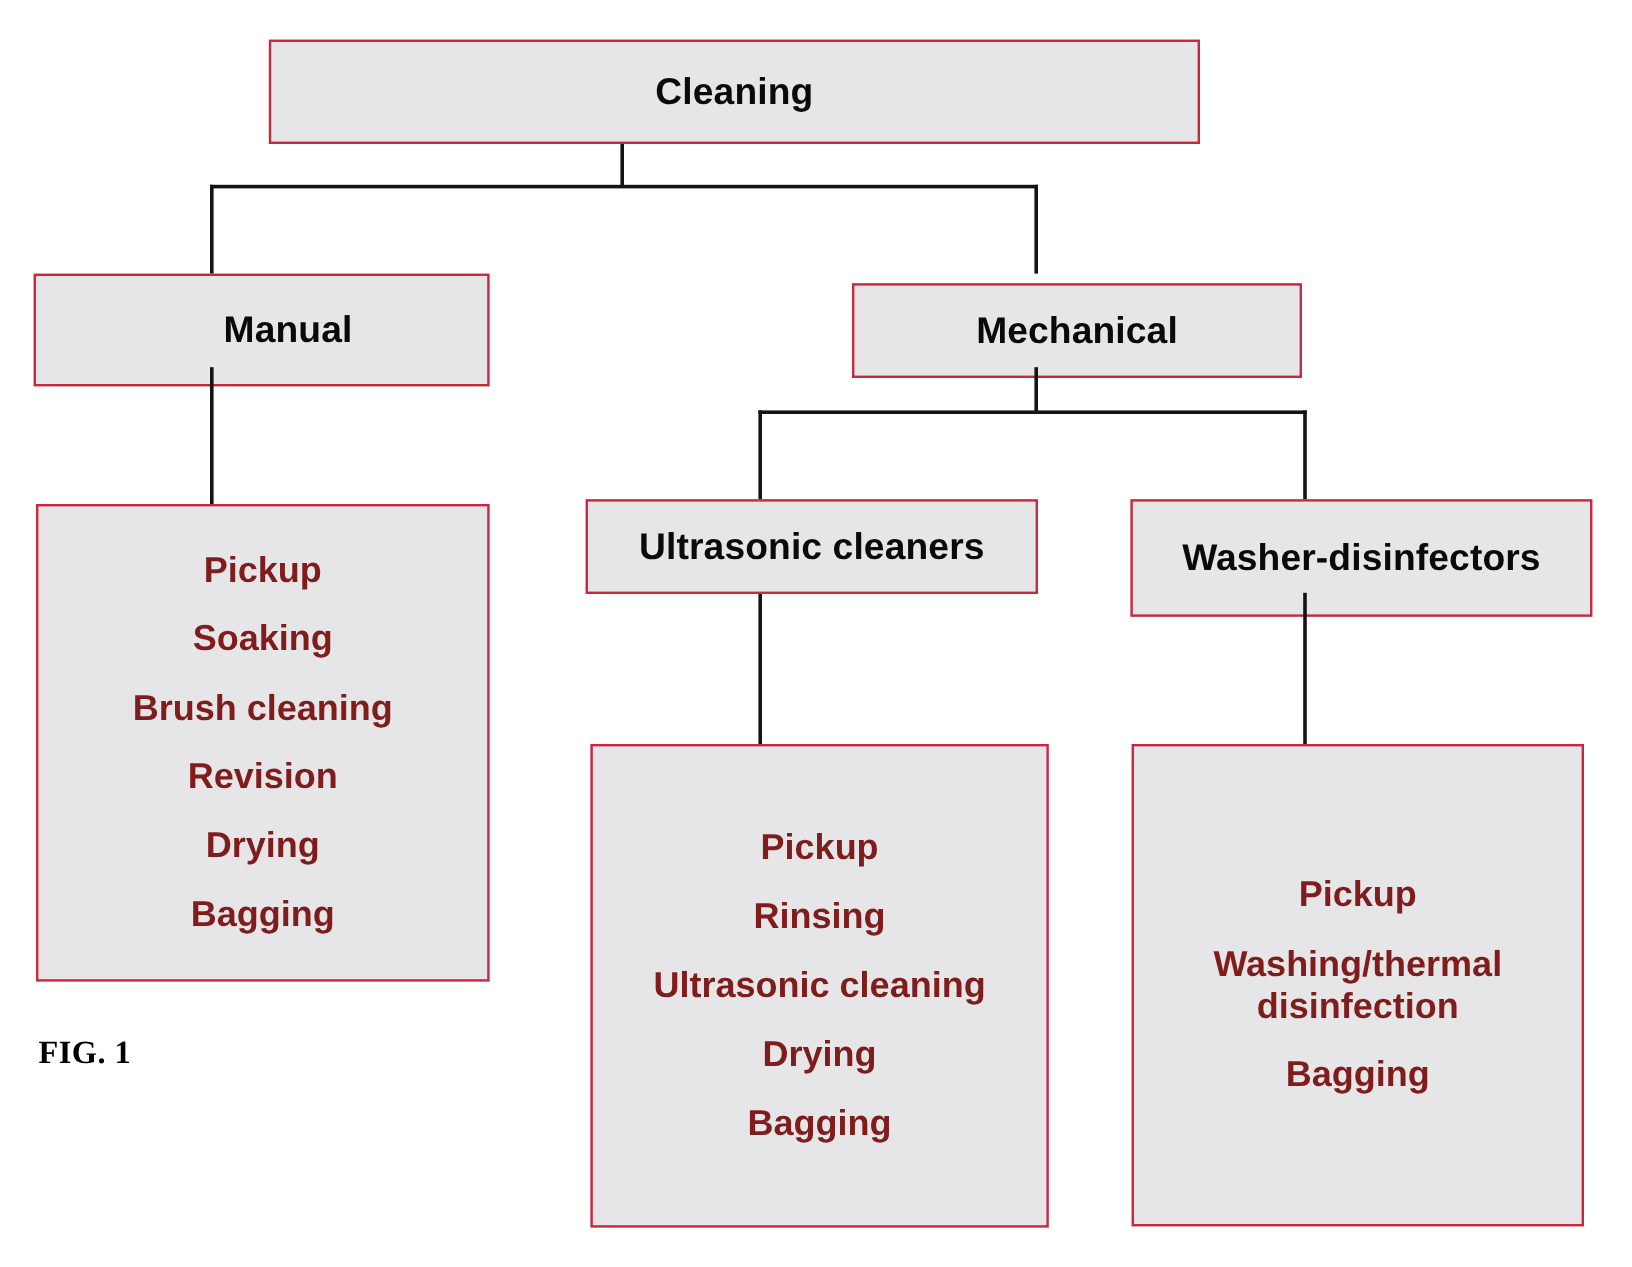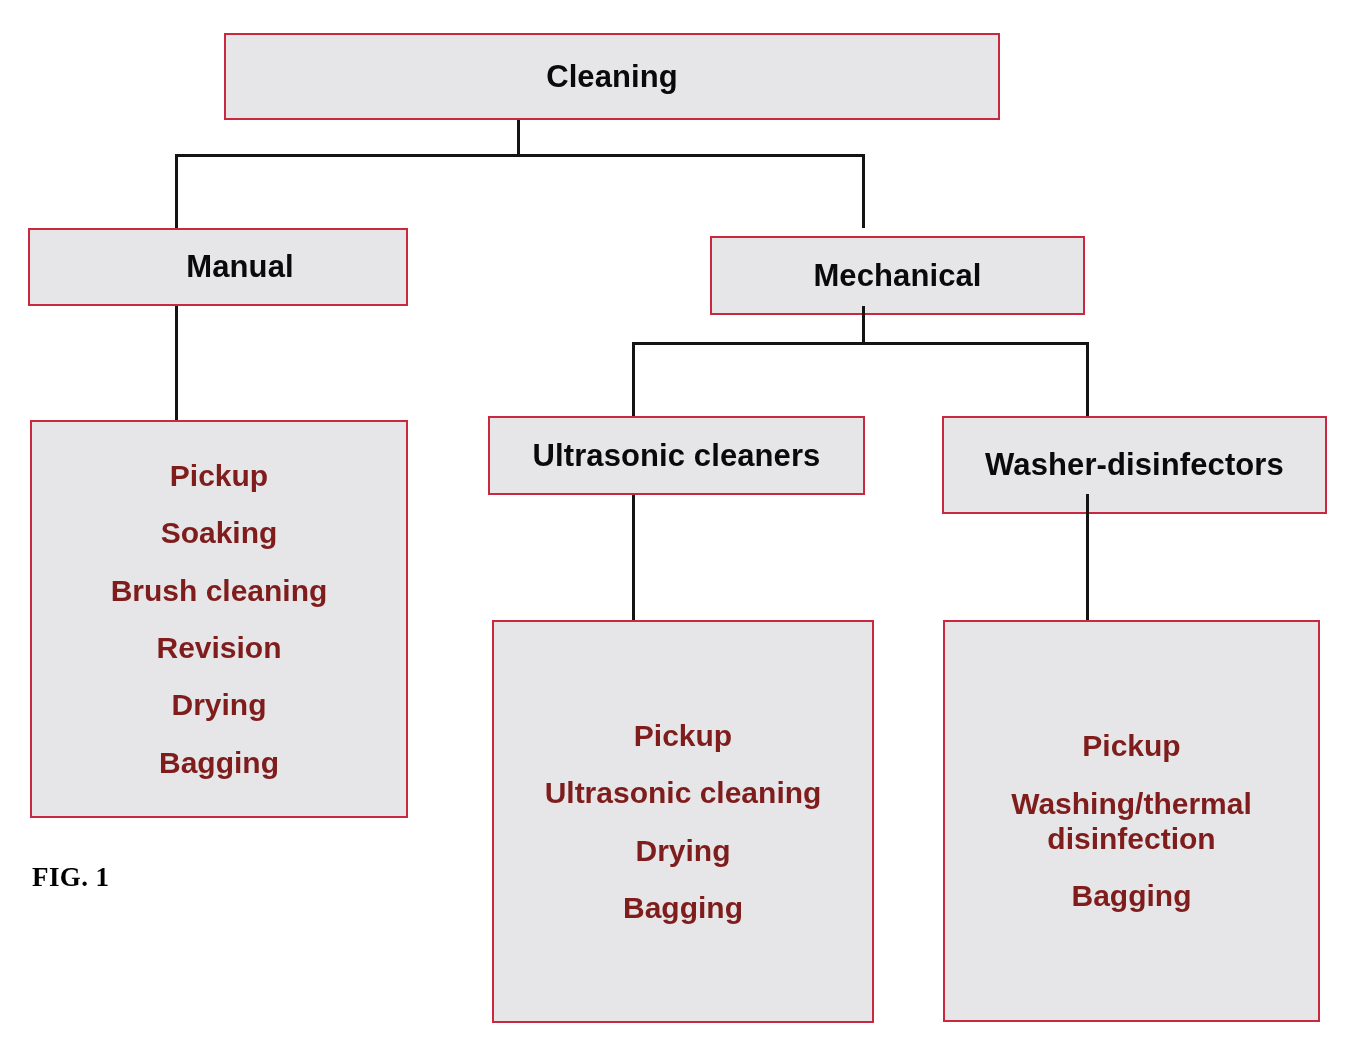--- a/index.html
+++ b/index.html
@@ -82,21 +82,21 @@
   </div>
 
   <div class="connector v-line" style="left:517px; top:120px; height:36px;"></div>
 
   <div class="connector h-line" style="left:175px; top:154px; width:690px;"></div>
 
   <div class="connector v-line" style="left:175px; top:154px; height:76px;"></div>
 
   <div class="connector v-line" style="left:862px; top:154px; height:74px;"></div>
 
-  <div class="node" id="node-manual" style="left:28px; top:228px; width:380px; height:78px;padding-left:44px;">
+  <div class="node" id="node-manual" style="left:28px; top:228px; width:380px; height:94px;padding-left:44px;">
     <span class="node-title">Manual</span>
   </div>
 
   <div class="node" id="node-mechanical" style="left:710px; top:236px; width:375px; height:79px;">
     <span class="node-title">Mechanical</span>
   </div>
 
   <div class="connector v-line" style="left:175px; top:306px; height:114px;"></div>
 
   <div class="connector v-line" style="left:862px; top:306px; height:38px;"></div>
@@ -123,20 +123,21 @@
     <div class="step">Pickup</div>
     <div class="step">Soaking</div>
     <div class="step">Brush cleaning</div>
     <div class="step">Revision</div>
     <div class="step">Drying</div>
     <div class="step">Bagging</div>
   </div>
 
   <div class="node list-node" id="node-ultrasonic-steps" style="left:492px; top:620px; width:382px; height:403px;">
     <div class="step">Pickup</div>
+    <div class="step">Rinsing</div>
     <div class="step">Ultrasonic cleaning</div>
     <div class="step">Drying</div>
     <div class="step">Bagging</div>
   </div>
 
   <div class="node list-node" id="node-washer-steps" style="left:943px; top:620px; width:377px; height:402px;">
     <div class="step">Pickup</div>
     <div class="step">Washing/thermal
 disinfection</div>
     <div class="step">Bagging</div>

